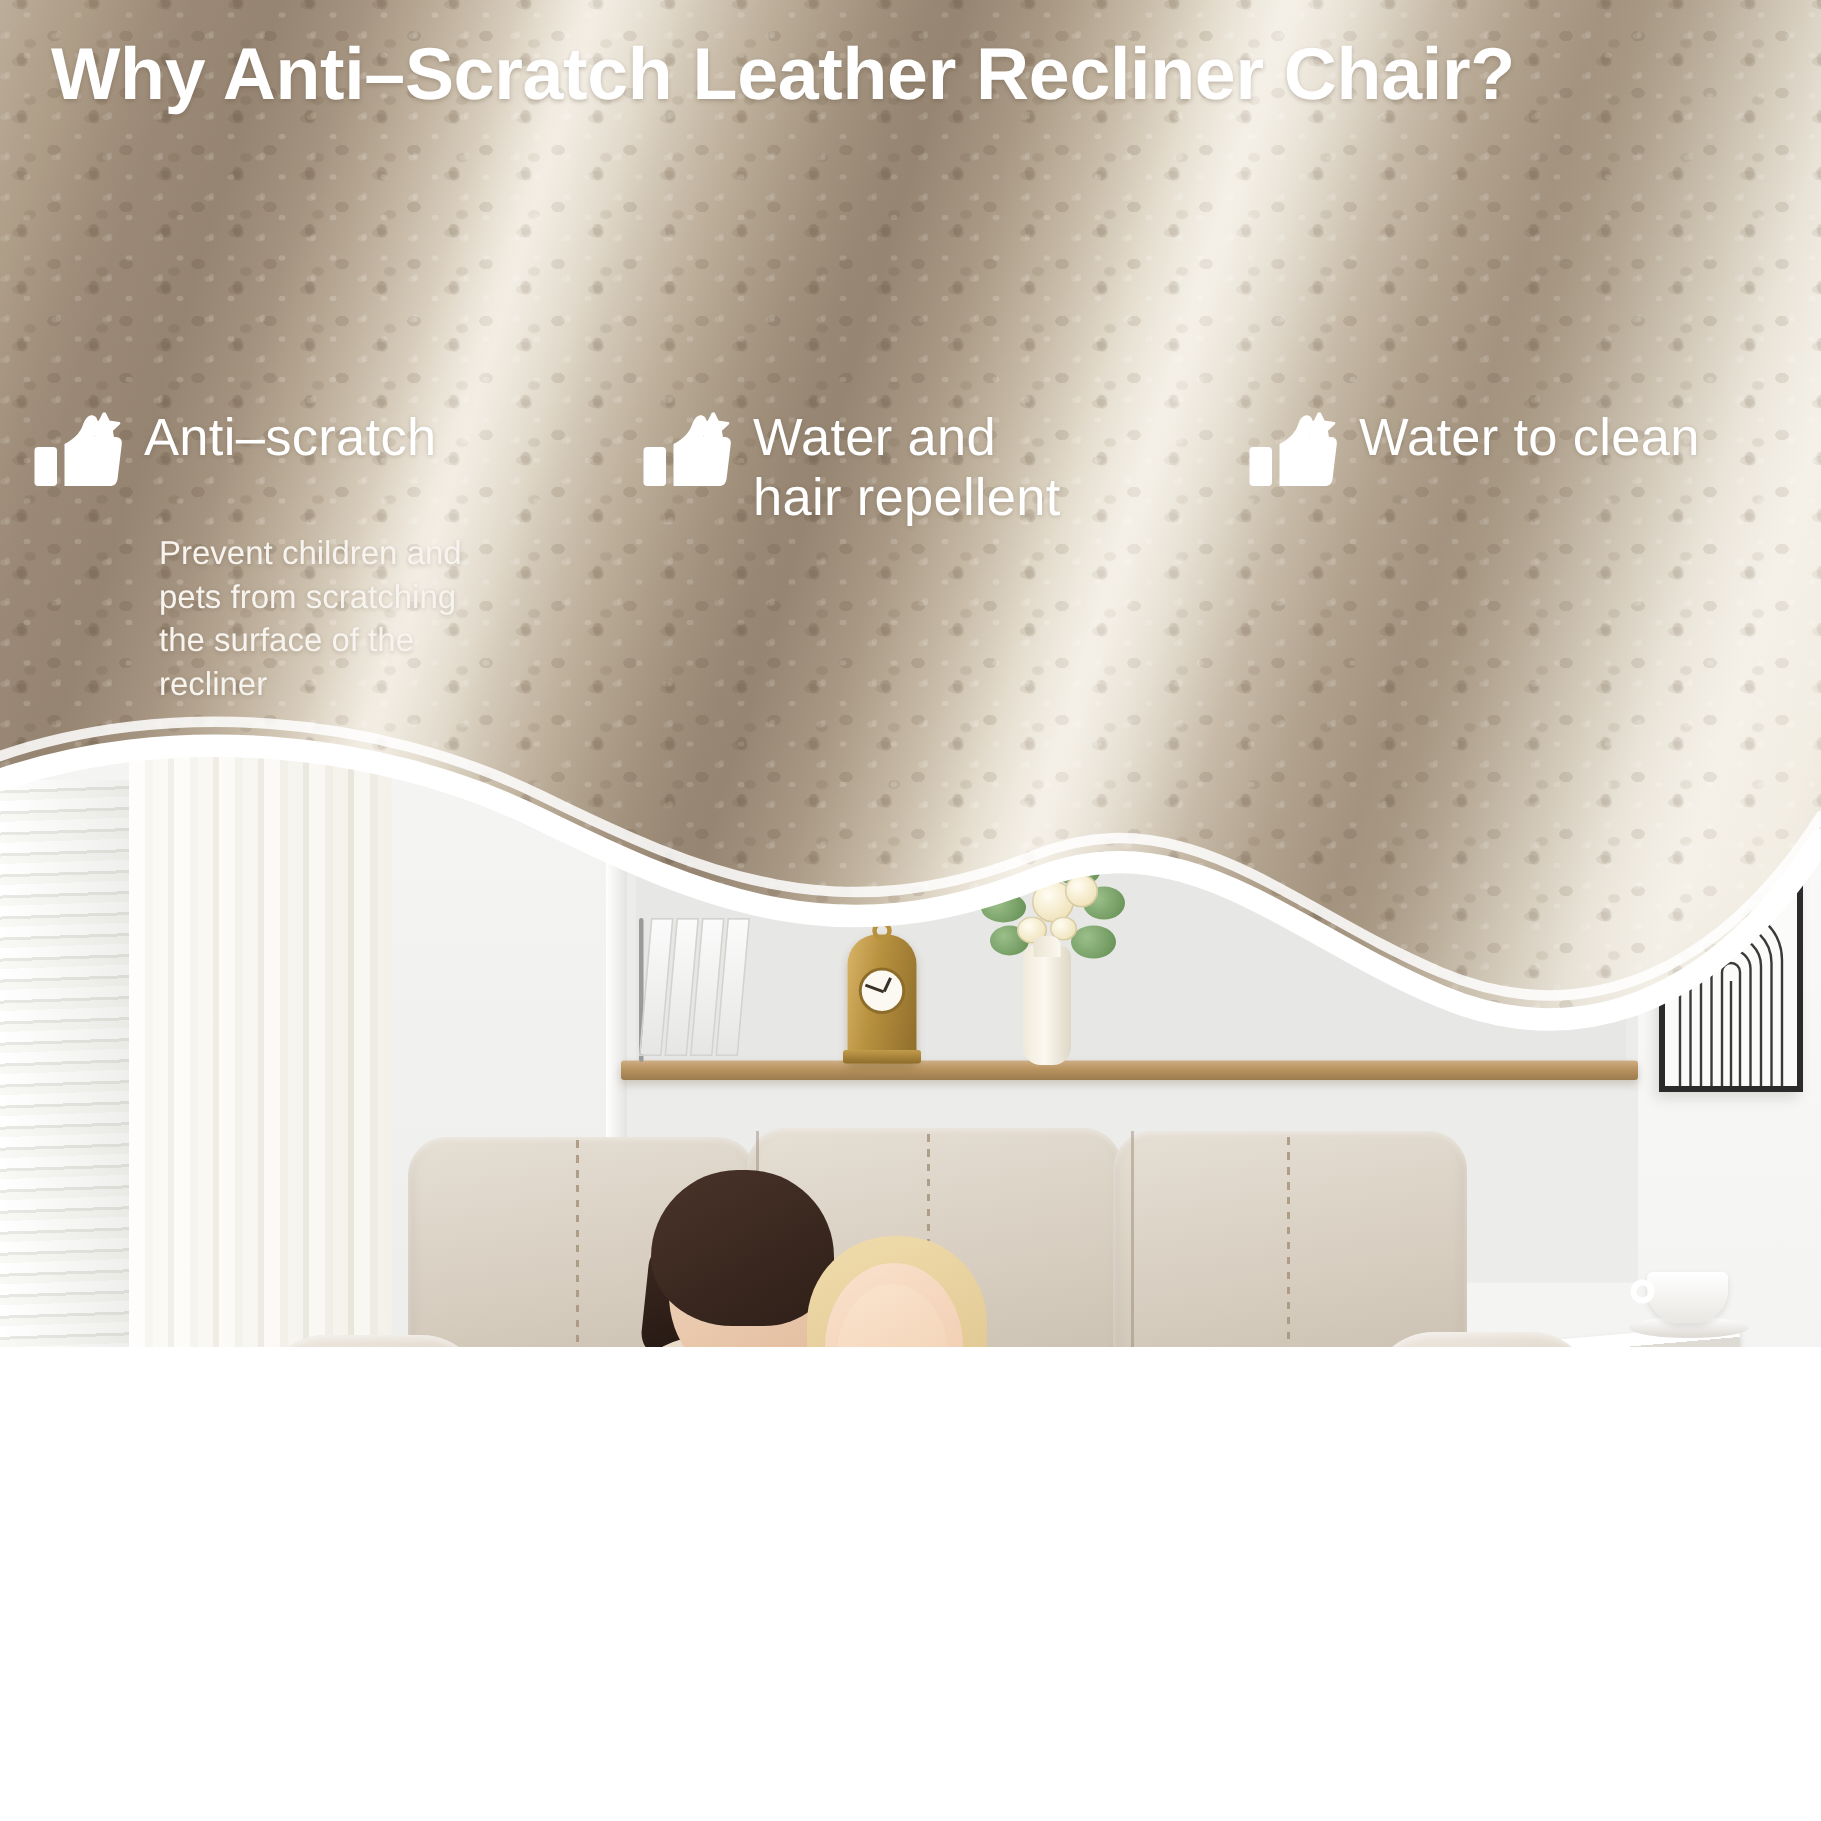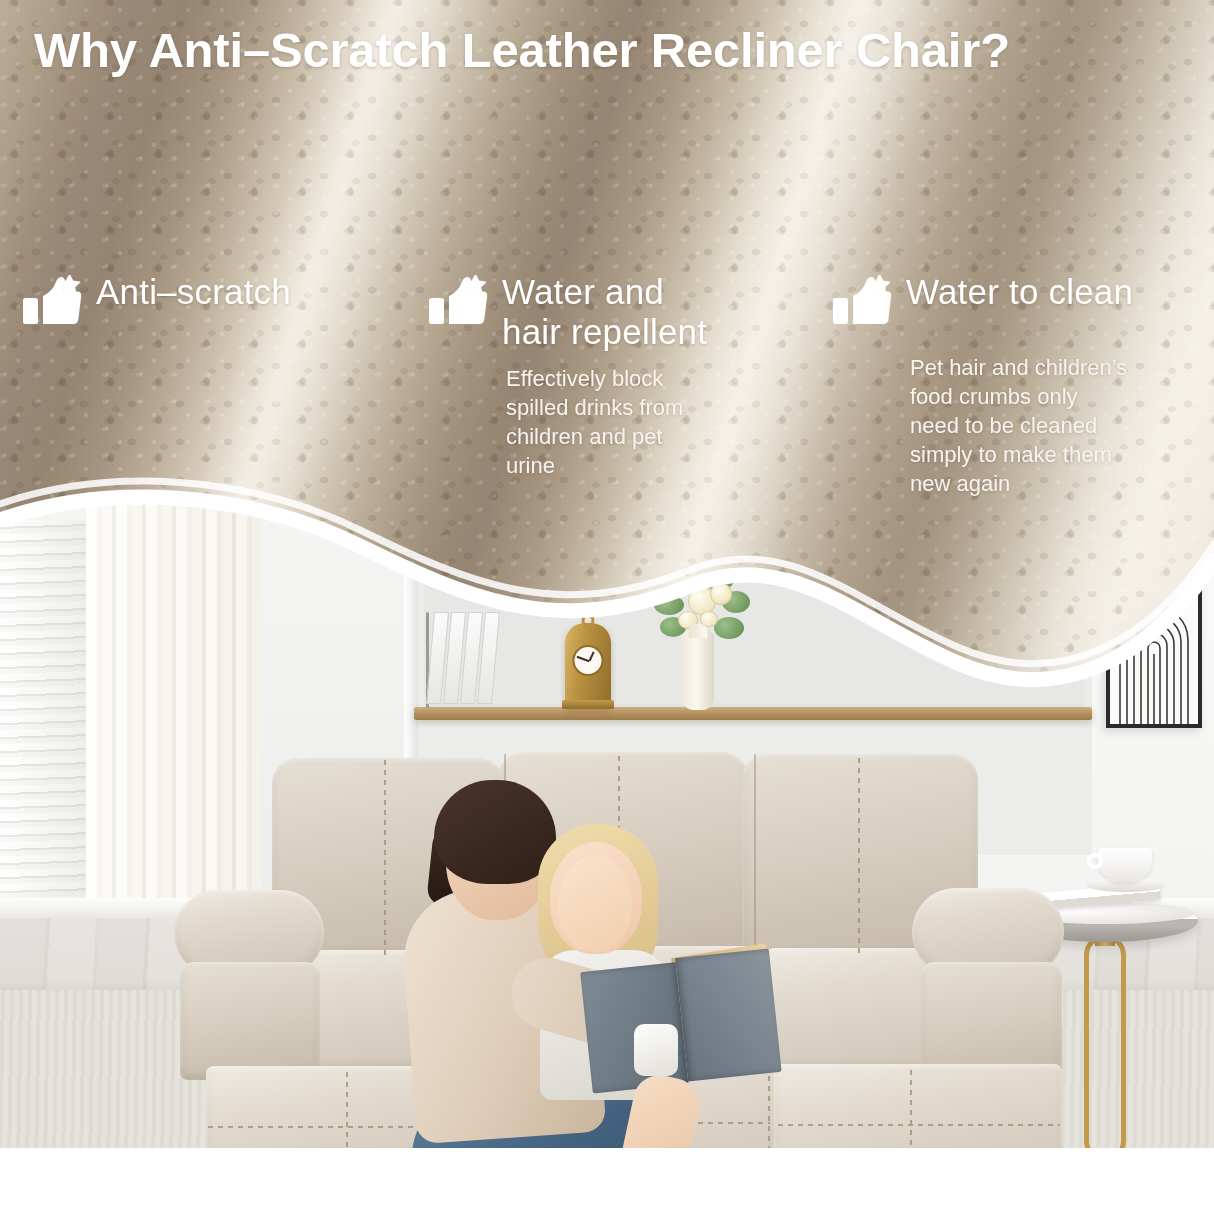--- a/index.html
+++ b/index.html
@@ -1,20 +1,20 @@
 <!DOCTYPE html>
 <html><head>
 <meta charset="utf-8">
 <title>Anti-Scratch Leather Recliner Chair</title>
 <style>
   *{margin:0;padding:0;box-sizing:border-box;}
   html,body{width:1214px;height:1214px;overflow:hidden;background:#fff;}
   body{font-family:"Liberation Sans",sans-serif;-webkit-font-smoothing:antialiased;}
 
-  #stage{position:relative;width:1214px;height:1148px;overflow:hidden;background:#c2410c;}
+  #stage{position:relative;width:1214px;height:898px;overflow:hidden;background:#c2410c;}
 
   
   .leather-panel{position:absolute;left:0;top:0;width:1214px;height:700px;overflow:hidden;}
   .leather-base{position:absolute;inset:0;
     background:
       linear-gradient(107deg,
         #cbbda9 0%, #bfae97 4%, #a89683 9%, #9e8d79 13%, #ab9a86 17%,
         #c3b5a1 21%, #ddd3c3 25%, #efe9de 28%, #e4dccd 31%,
         #c9bba6 36%, #b0a08b 41%, #a4937f 45%, #b2a28d 49%,
         #cabda8 53%, #e3dbcc 57%, #f0ebe1 60%, #e6dfd1 63%,
@@ -395,52 +395,47 @@
       <div class="col-head">
         <span class="tu">
           <svg width="62" height="52" viewBox="0 0 62 52">
             <rect x="1" y="23" width="15" height="26" rx="2.5" fill="#fff"></rect>
             <path d="M21 49 L21 21 C21 21 30 17 33 9 C35 3.5 37.5 1 40.5 2.2 C43.5 3.4 43.6 7.4 42.6 11.2 C42.0 13.6 41.0 16.4 41.0 16.4 L55 16.4 C58 16.4 59.6 18.4 59.2 21 L56.4 44 C56.0 47.4 54.2 49 51.4 49 Z" fill="#fff"></path>
             <path d="M47.5 0 L50.6 6.2 L57.4 7.2 L52.4 12 L53.6 18.8 L47.5 15.6 L41.4 18.8 L42.6 12 L37.6 7.2 L44.4 6.2 Z" fill="#fff" stroke="#fff" stroke-width="1.6" stroke-linejoin="round"></path>
           </svg>
         </span>
         <span class="hd">Anti–scratch</span>
       </div>
+      <div class="bd">Prevent children and
+pets from scratching
+the surface of the
+recliner</div>
     </div>
 
     <div class="col col2">
       <div class="col-head">
         <span class="tu">
           <svg width="62" height="52" viewBox="0 0 62 52">
             <rect x="1" y="23" width="15" height="26" rx="2.5" fill="#fff"></rect>
             <path d="M21 49 L21 21 C21 21 30 17 33 9 C35 3.5 37.5 1 40.5 2.2 C43.5 3.4 43.6 7.4 42.6 11.2 C42.0 13.6 41.0 16.4 41.0 16.4 L55 16.4 C58 16.4 59.6 18.4 59.2 21 L56.4 44 C56.0 47.4 54.2 49 51.4 49 Z" fill="#fff"></path>
             <path d="M47.5 0 L50.6 6.2 L57.4 7.2 L52.4 12 L53.6 18.8 L47.5 15.6 L41.4 18.8 L42.6 12 L37.6 7.2 L44.4 6.2 Z" fill="#fff" stroke="#fff" stroke-width="1.6" stroke-linejoin="round"></path>
           </svg>
         </span>
         <span class="hd" style="white-space:pre-line">Water and
 hair repellent</span>
       </div>
-      <div class="bd">Effectively block
-spilled drinks  from
-children and pet
-urine</div>
     </div>
 
     <div class="col col3">
       <div class="col-head">
         <span class="tu">
           <svg width="62" height="52" viewBox="0 0 62 52">
             <rect x="1" y="23" width="15" height="26" rx="2.5" fill="#fff"></rect>
             <path d="M21 49 L21 21 C21 21 30 17 33 9 C35 3.5 37.5 1 40.5 2.2 C43.5 3.4 43.6 7.4 42.6 11.2 C42.0 13.6 41.0 16.4 41.0 16.4 L55 16.4 C58 16.4 59.6 18.4 59.2 21 L56.4 44 C56.0 47.4 54.2 49 51.4 49 Z" fill="#fff"></path>
             <path d="M47.5 0 L50.6 6.2 L57.4 7.2 L52.4 12 L53.6 18.8 L47.5 15.6 L41.4 18.8 L42.6 12 L37.6 7.2 L44.4 6.2 Z" fill="#fff" stroke="#fff" stroke-width="1.6" stroke-linejoin="round"></path>
           </svg>
         </span>
         <span class="hd">Water to clean</span>
       </div>
-      <div class="bd">Pet hair and children’s
-food crumbs only
-need to be cleaned
-simply to make them
-new again</div>
     </div>
 
   </div>
 </div>
 
 </body></html>

